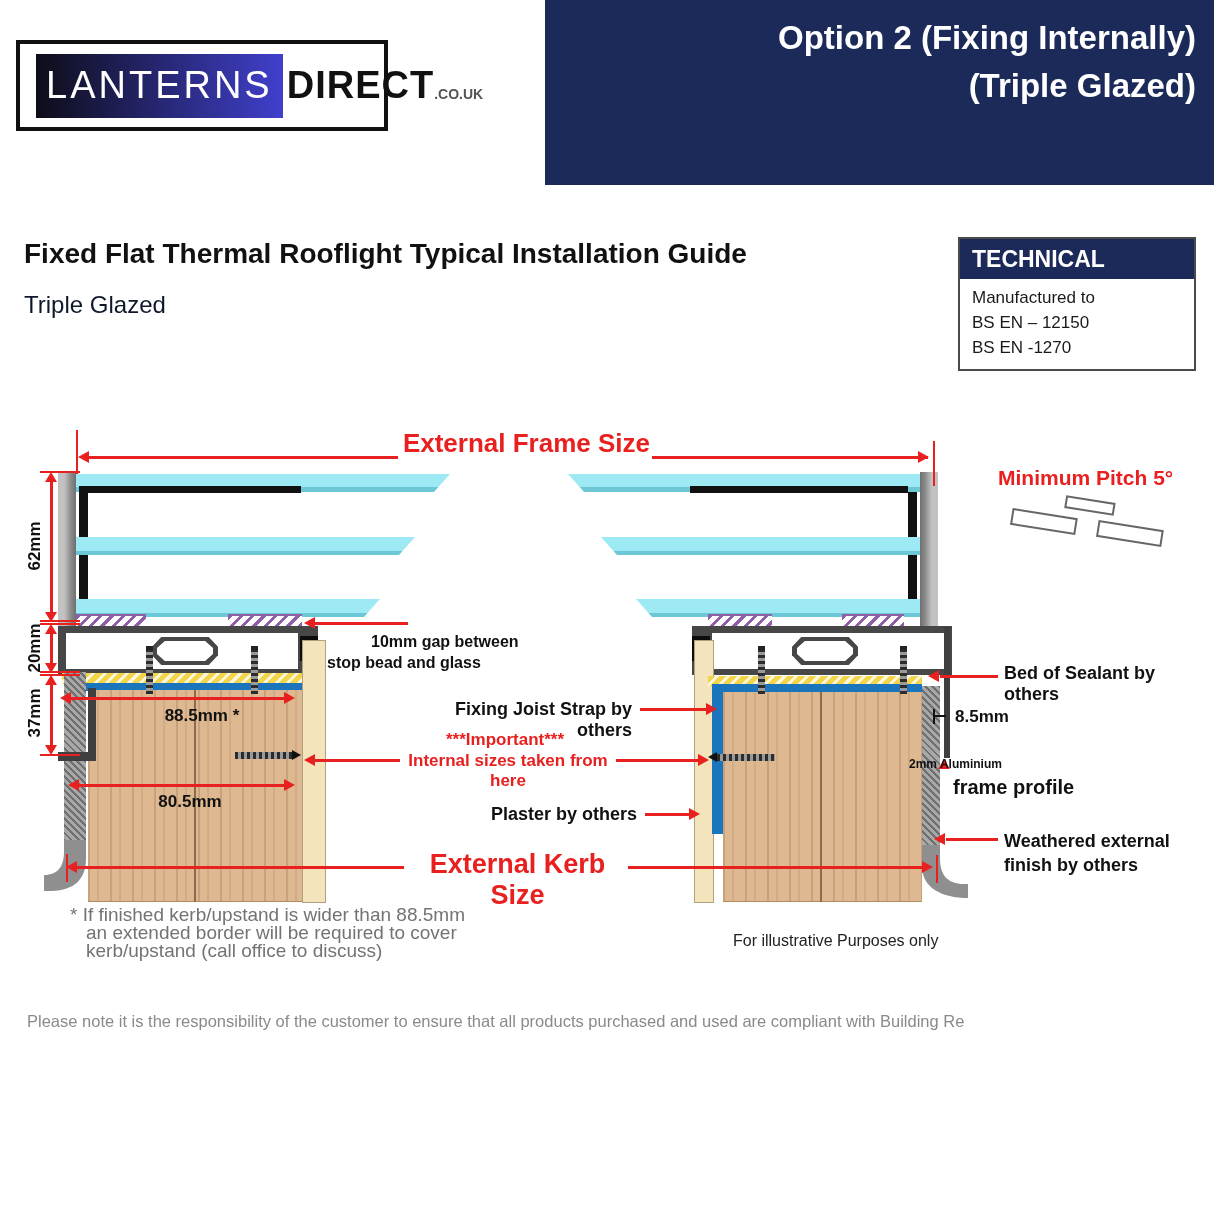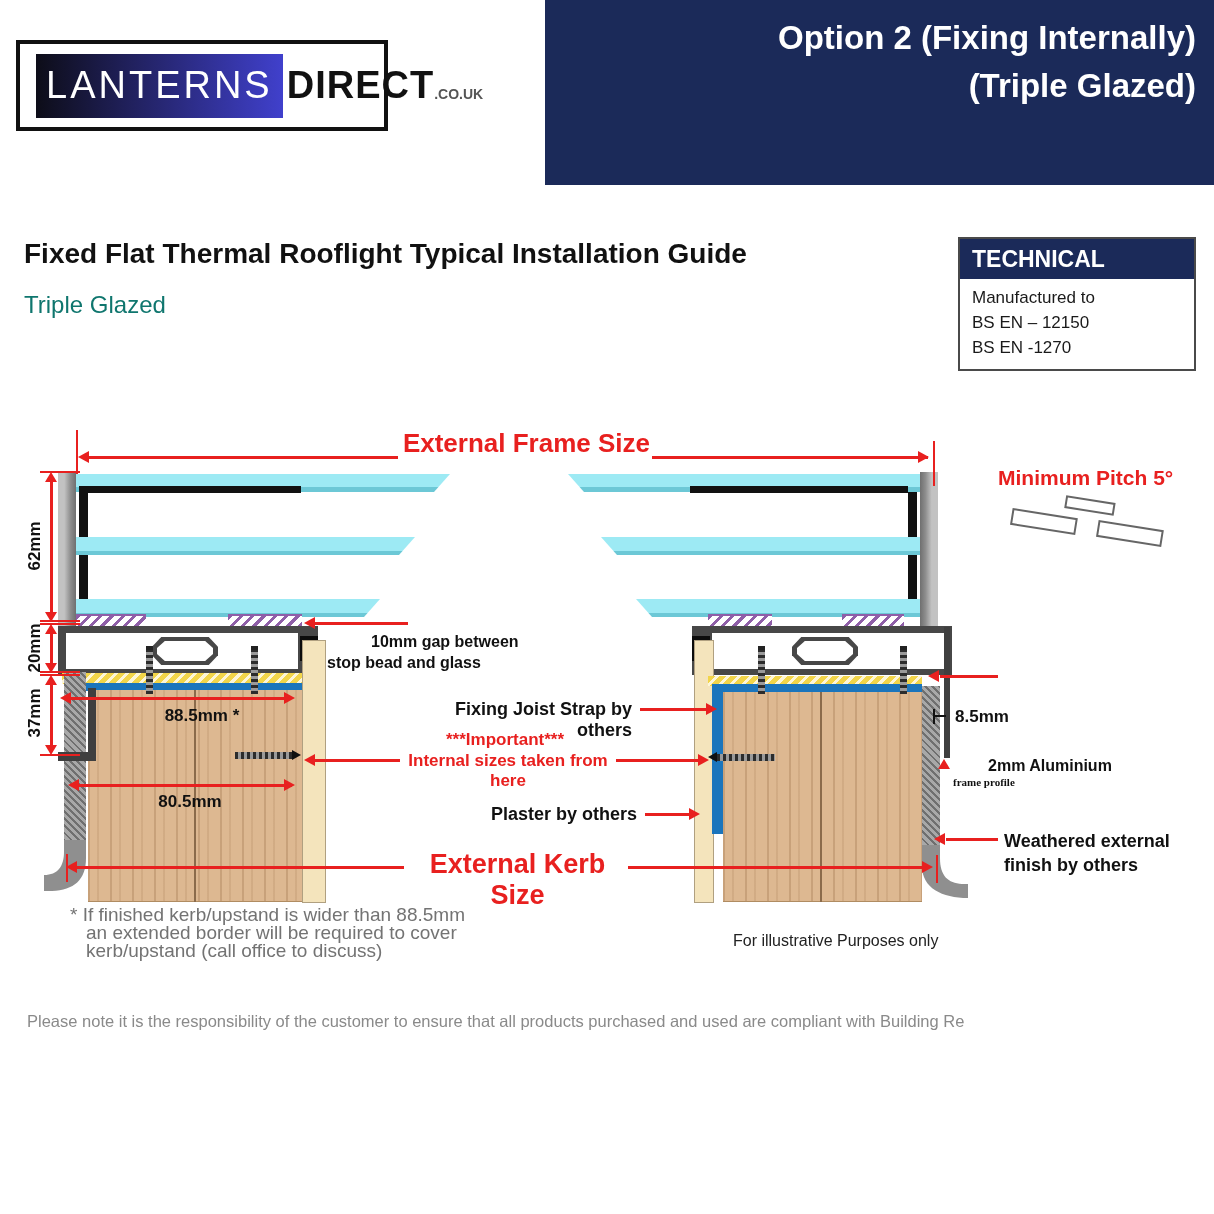--- a/index.html
+++ b/index.html
@@ -60,21 +60,21 @@
             display:flex;align-items:center;padding-left:16px;">
   <div style="background:linear-gradient(90deg,#0d0d18,#4040cc);height:64px;padding:0 10px;
               display:flex;align-items:center;">
     <span style="color:#fff;font-size:38px;letter-spacing:3px;font-weight:400;">LANTERNS</span>
   </div>
   <span style="color:#111;font-size:38px;font-weight:800;margin-left:4px;letter-spacing:1px;">DIRECT</span>
   <span style="color:#555;font-size:14px;font-weight:bold;margin-top:16px;">.CO.UK</span>
 </div>
 
 <div class="abs" style="left:24px;top:238px;font-size:28px;font-weight:bold;color:#111;">Fixed Flat Thermal Rooflight Typical Installation Guide</div>
-<div class="abs" style="left:24px;top:291px;font-size:24px;color:#0f766e;">Triple Glazed</div>
+<div class="abs" style="left:24px;top:291px;font-size:24px;color:#0f172a;">Triple Glazed</div>
 
 <div class="abs" style="left:958px;top:237px;width:238px;height:134px;border:2px solid #4a4a4a;background:#fff;">
   <div style="background:var(--navy);color:#fff;font-weight:bold;font-size:23px;
               height:40px;line-height:40px;padding-left:12px;">TECHNICAL</div>
   <div style="padding:6px 12px;font-size:17px;line-height:25px;">
     <div>Manufactured to</div>
     <div>BS EN – 12150</div>
     <div>BS EN -1270</div>
   </div>
 </div>
@@ -220,30 +220,31 @@
   <div class="ah ah-r" style="left:689px;top:808px;"></div>
 
   <div class="rl" style="left:76px;top:866px;width:328px;height:3px;"></div>
   <div class="ah ah-l" style="left:66px;top:861px;"></div>
   <div class="rl" style="left:66px;top:854px;width:2px;height:28px;"></div>
   <div class="rl" style="left:628px;top:866px;width:298px;height:3px;"></div>
   <div class="ah ah-r" style="left:922px;top:861px;"></div>
   <div class="rl" style="left:936px;top:855px;width:2px;height:28px;"></div>
   <div class="redlbl" style="left:405px;top:849px;width:225px;text-align:center;font-size:27px;">External Kerb Size</div>
 
+  <div class="blk" style="left:1004px;top:663px;font-size:18px;">Bed of Sealant by others</div>
   <div class="rl" style="left:940px;top:675px;width:58px;height:3px;"></div>
   <div class="ah ah-l" style="left:928px;top:670px;"></div>
 
   <div class="abs" style="left:933px;top:709px;width:2px;height:15px;background:#111;"></div>
   <div class="abs" style="left:933px;top:715px;width:13px;height:2px;background:#111;"></div>
   <div class="blk" style="left:955px;top:707px;font-size:17px;">8.5mm</div>
 
   <div class="ah ah-u" style="left:938px;top:759px;"></div>
-  <div class="blk" style="left:988px;top:757px;font-size:16px;">2mm Aluminium</div>
-  <div class="blk" style="left:953px;top:776px;font-size:11px;font-family:Liberation Serif, serif;">frame profile</div>
+  <div class="blk" style="left:909px;top:757px;font-size:12px;">2mm Aluminium</div>
+  <div class="blk" style="left:953px;top:776px;font-size:20px;">frame profile</div>
 
   <div class="blk" style="left:1004px;top:831px;font-size:18px;">Weathered external</div>
   <div class="blk" style="left:1004px;top:855px;font-size:18px;">finish by others</div>
   <div class="rl" style="left:946px;top:838px;width:52px;height:3px;"></div>
   <div class="ah ah-l" style="left:934px;top:833px;"></div>
 
   <div class="abs" style="left:70px;top:906px;font-size:19px;color:#737373;line-height:18px;">
     <div style="font-weight:600;font-weight:normal;">* If finished kerb/upstand is wider than 88.5mm</div>
     <div style="margin-left:16px;">an extended border will be required to cover</div>
     <div style="margin-left:16px;">kerb/upstand (call office to discuss)</div>

